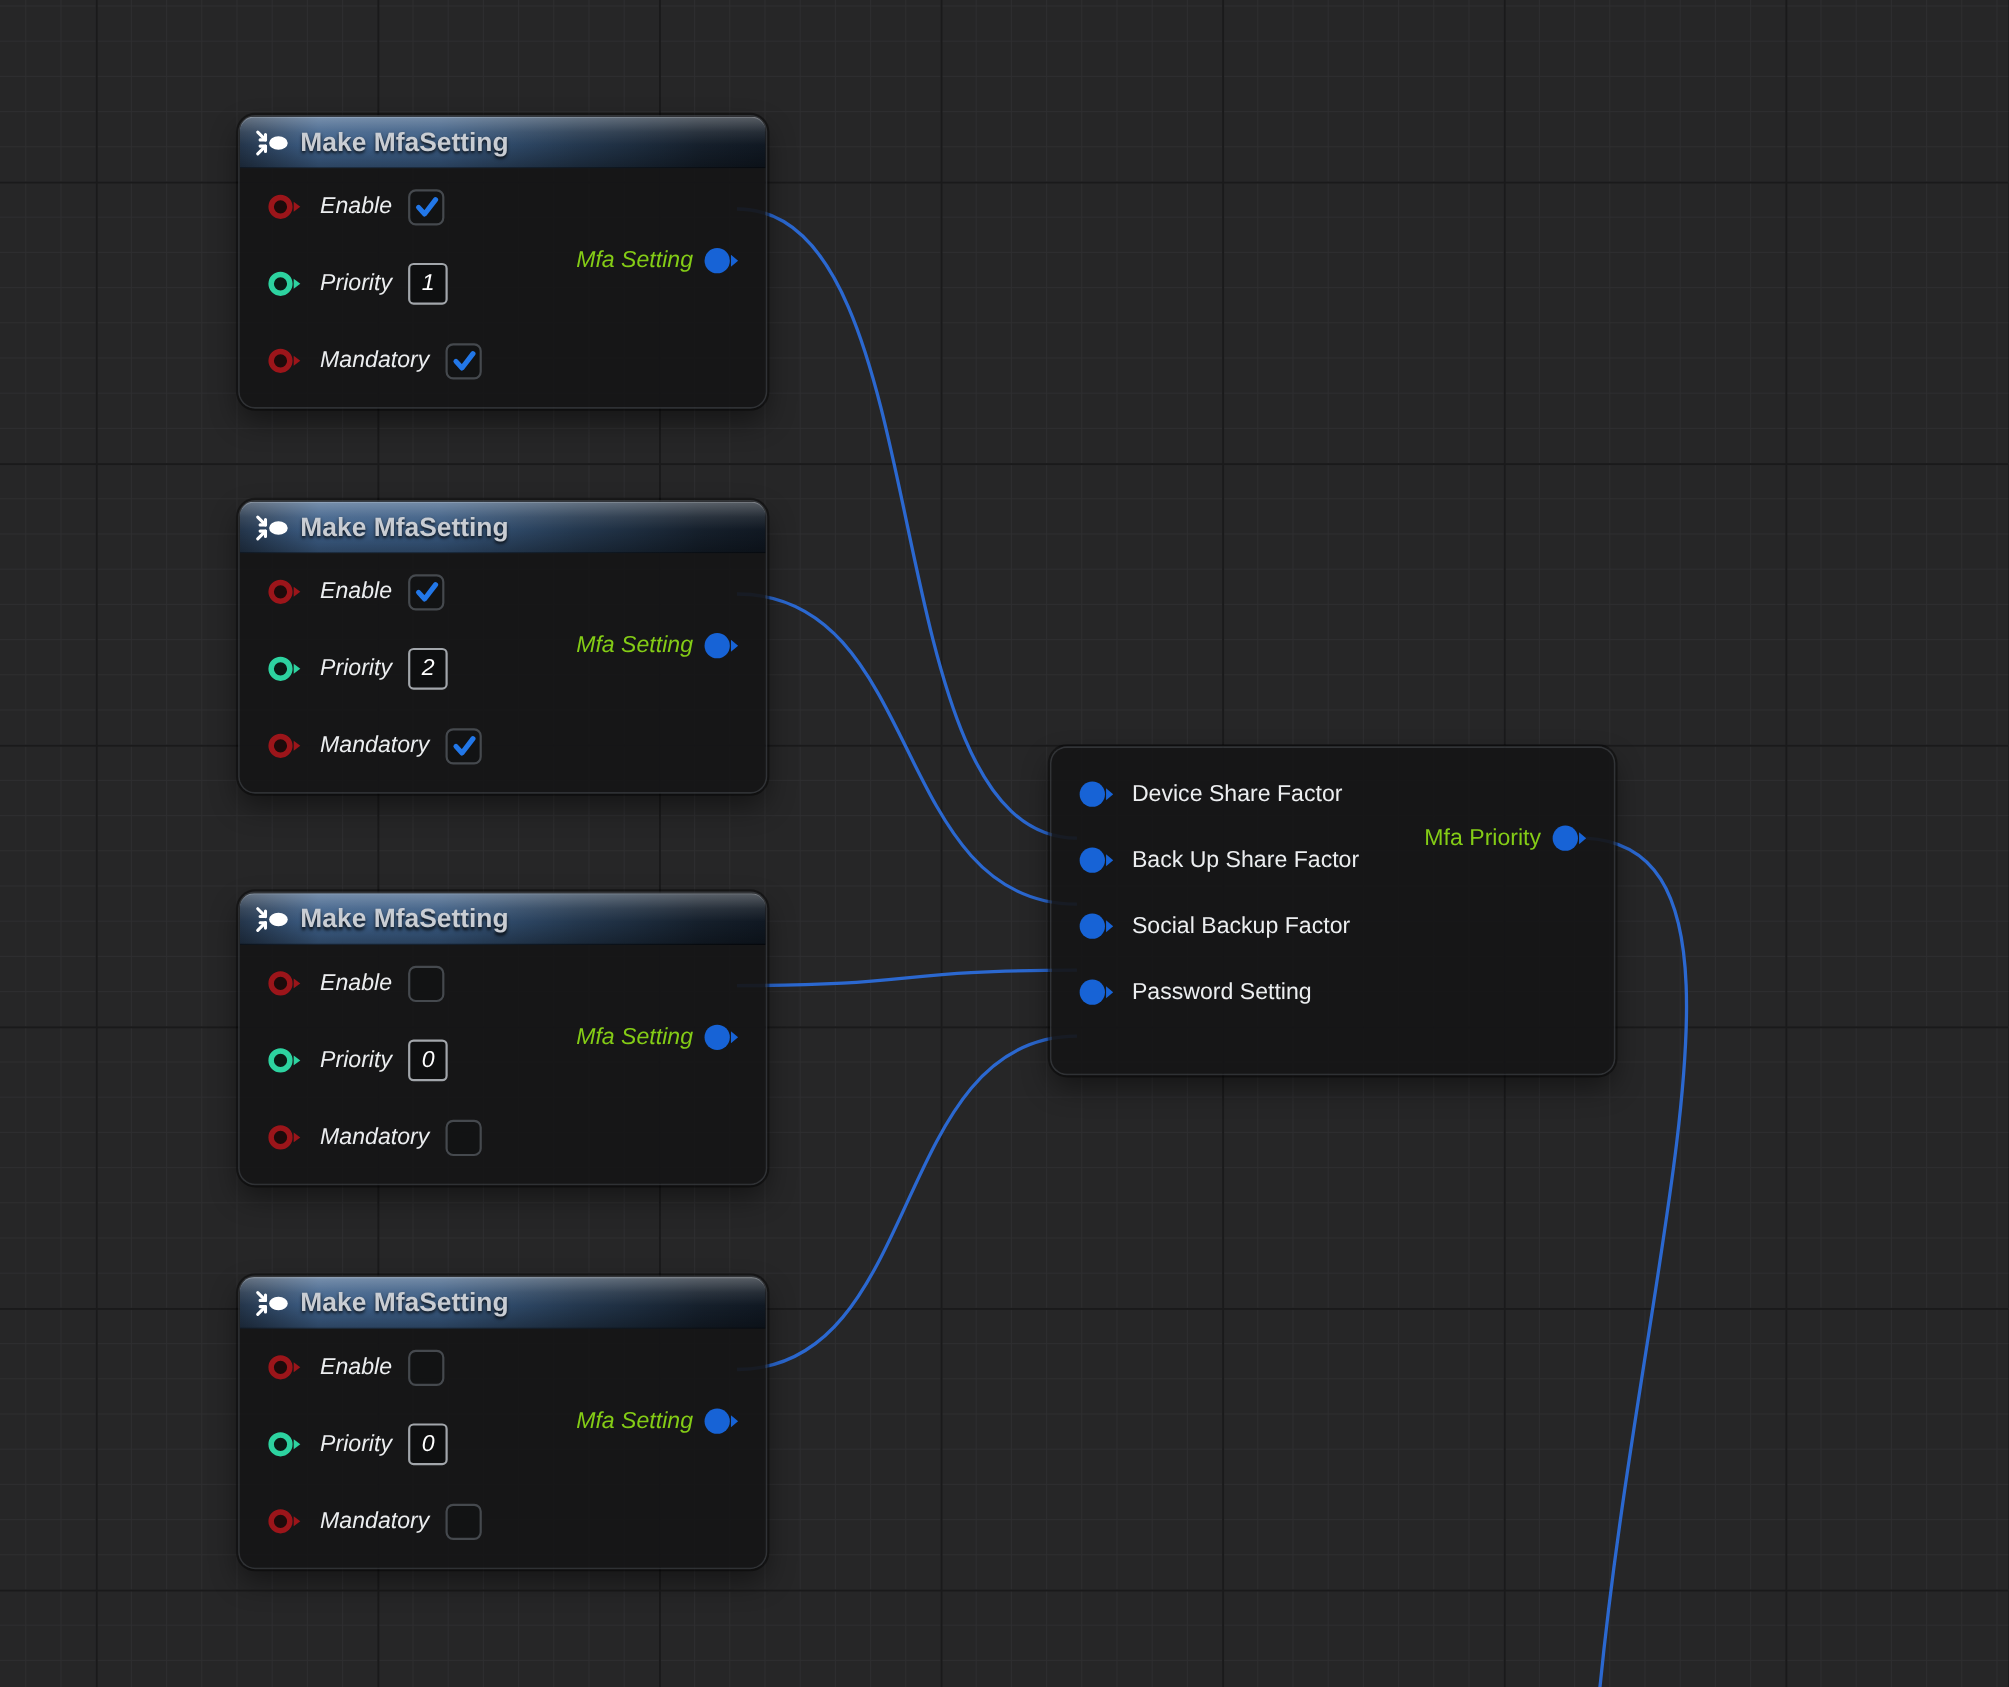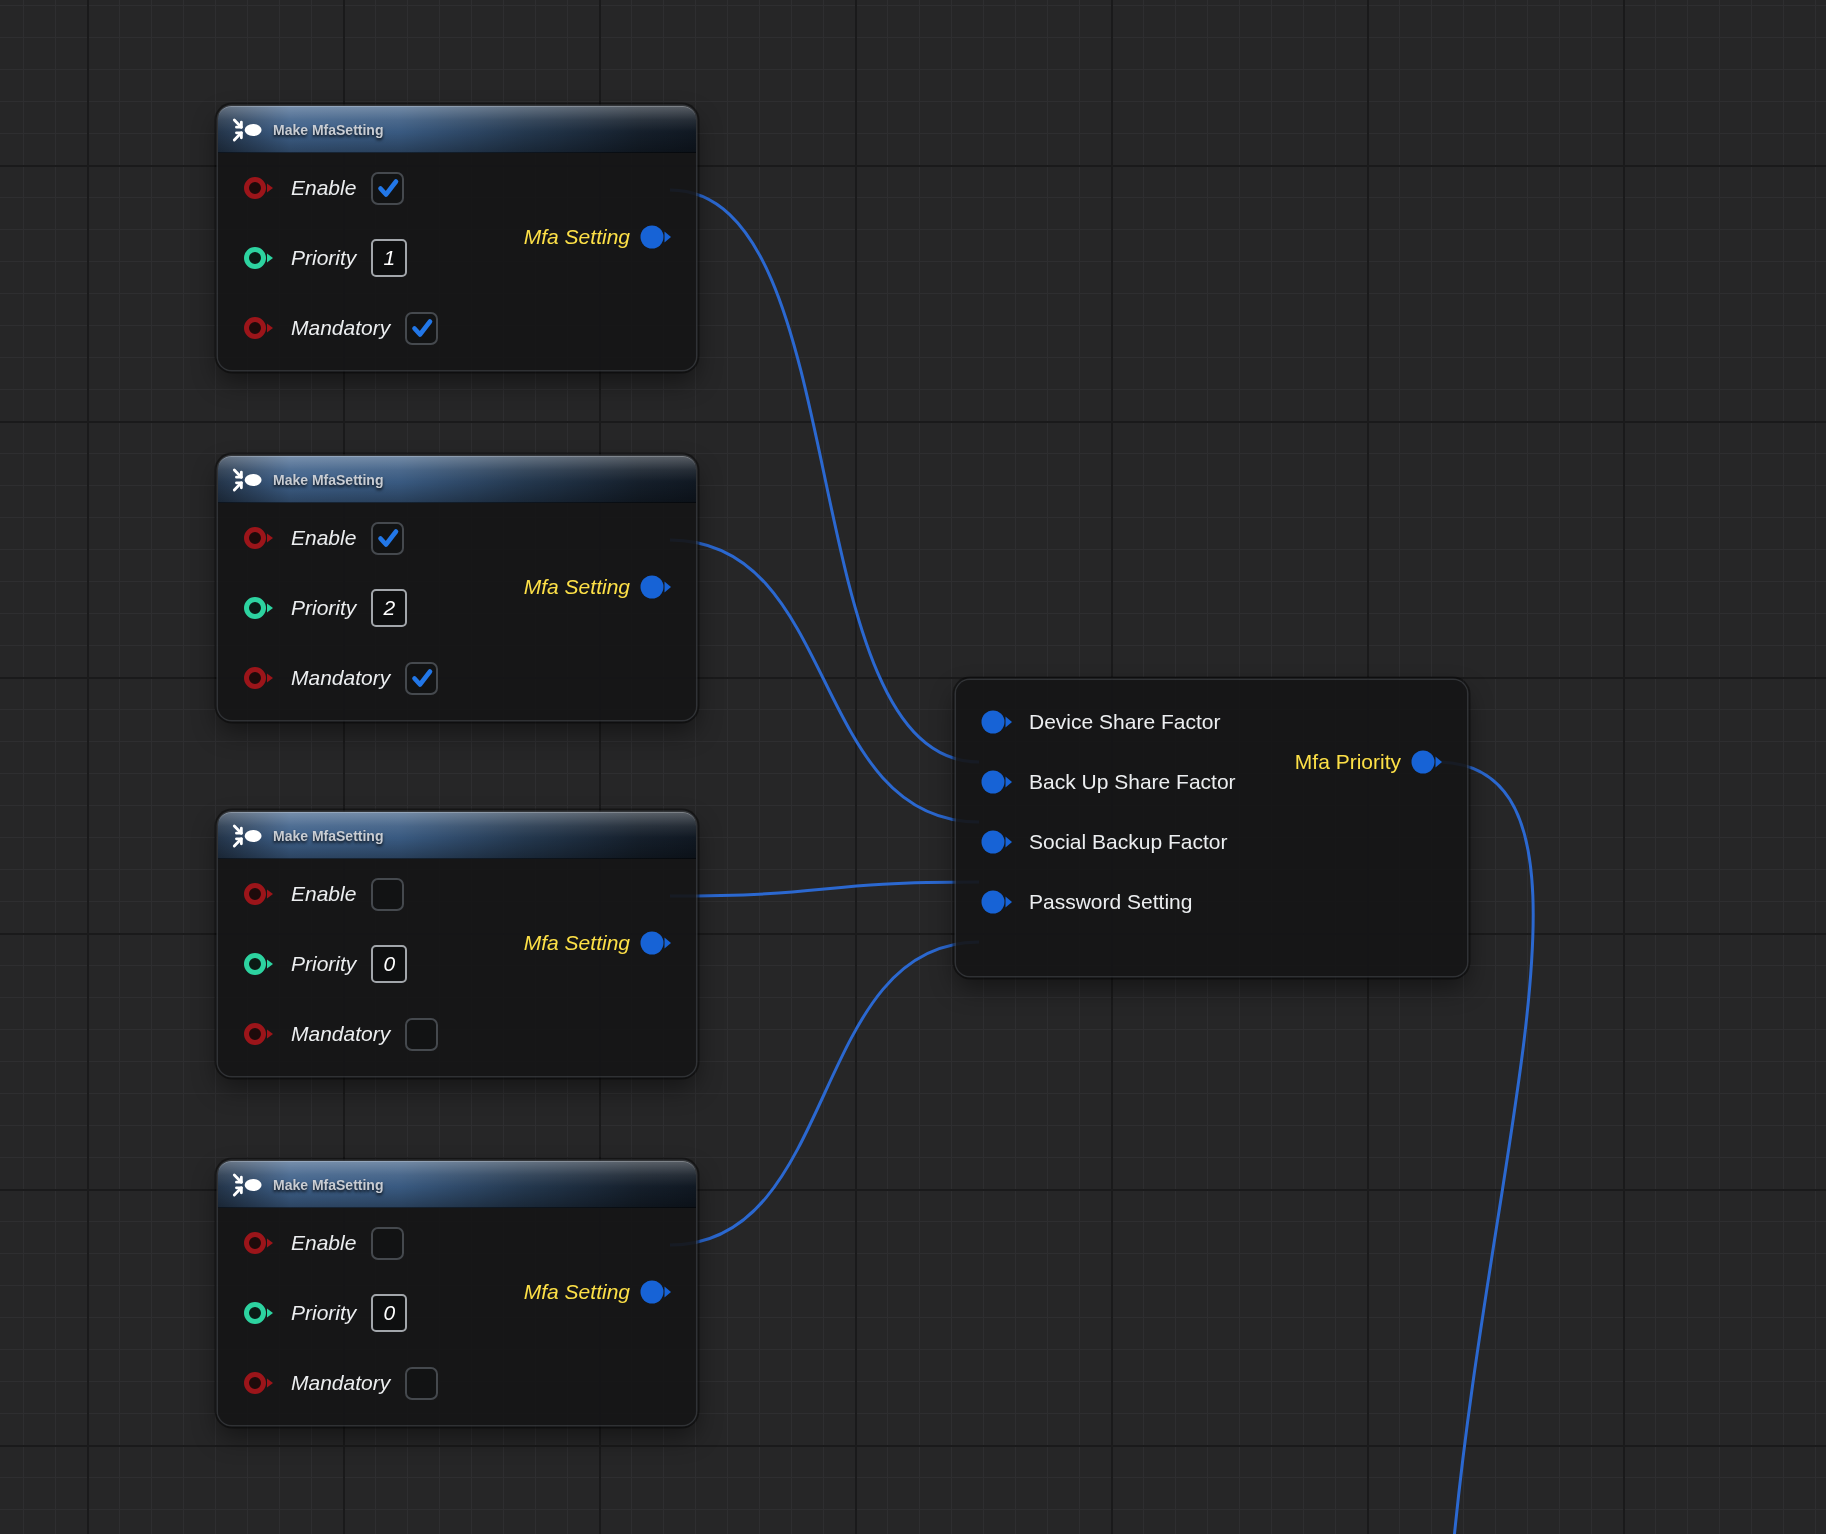--- a/index.html
+++ b/index.html
@@ -25,33 +25,33 @@
   .node-header{
     position:relative;height:47px;display:flex;align-items:center;
     padding:0 18px 0 13px;border-radius:13px 13px 0 0;overflow:hidden;
     background:
       linear-gradient(to bottom, rgba(255,255,255,.30), rgba(255,255,255,.09) 30%, rgba(0,0,0,0) 55%, rgba(0,0,0,.30)),
       linear-gradient(to right, #24354a 0%, #3e6089 15%, #395a81 38%, #24384f 64%, #151f2b 88%, #101822 100%);
     box-shadow: inset 0 1px 0 rgba(255,255,255,.22), inset 0 -1px 0 rgba(0,0,0,.45);
   }
   .node-icon{display:flex;align-items:center;}
   .node-title{
-    color:#c9cdd3;font-size:14px;font-weight:bold;margin-left:10px;white-space:nowrap;
+    color:#c9cdd3;font-size:24px;font-weight:bold;margin-left:10px;white-space:nowrap;
     text-shadow:0 2px 3px rgba(0,0,0,.85);
   }
   .node-body{position:relative;}
   .pad-s{padding-top:0;font-style:italic;}
   .pad-c{padding-top:12px;}
   .row{display:flex;align-items:center;padding-left:24px;}
   .row-s{height:70px;}
   .row-c{height:60px;}
   .pin{display:block;flex:0 0 auto;}
   .pin-label{color:#eceef0;font-size:21px;margin-left:9px;white-space:nowrap;}
   .out-row{position:absolute;right:17px;display:flex;align-items:center;}
-  .out-label{color:#fde047;font-size:21px;margin-right:9px;white-space:nowrap;}
+  .out-label{color:#84cc16;font-size:21px;margin-right:9px;white-space:nowrap;}
   .checkbox{
     width:33px;height:33px;box-sizing:border-box;margin-left:15px;
     border:2px solid #45494e;border-radius:7px;background:#121314;
     display:flex;align-items:center;justify-content:center;
   }
   .spinbox{
     min-width:36px;height:38px;box-sizing:border-box;margin-left:15px;padding:0 5px;
     border:2px solid #a2a6ab;border-radius:5px;background:#0e0f10;
     color:#ffffff;font-size:21px;display:flex;align-items:center;justify-content:center;
   }

